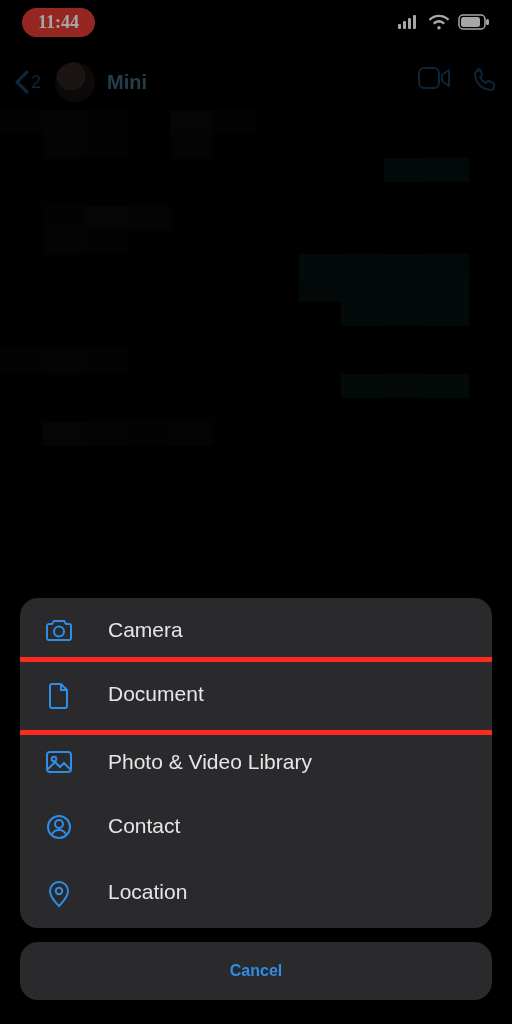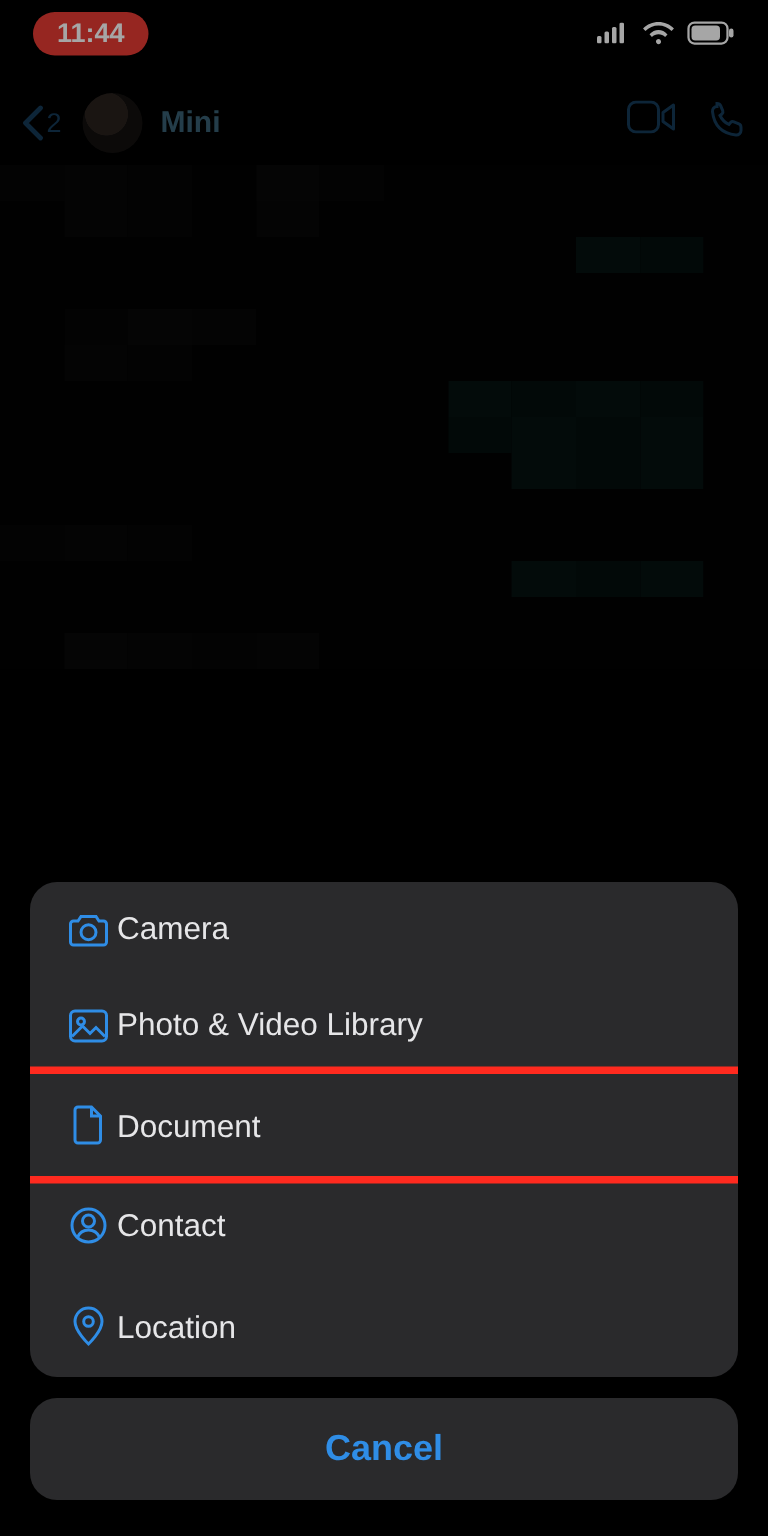--- a/index.html
+++ b/index.html
@@ -1,43 +1,43 @@
 <!DOCTYPE html>
 <html><head>
   <meta charset="utf-8">
   <style>
     * { margin: 0; padding: 0; box-sizing: border-box; }
     html, body { width: 512px; height: 1024px; overflow: hidden; background: #000; font-family: -apple-system, "SF Pro Text", "Helvetica Neue", Arial, sans-serif; color: #fff; }
     .screen { position: relative; width: 512px; height: 1024px; background: #000; }
     
-    .statusbar { position: absolute; top: 0; left: 0; right: 0; height: 44px; display: flex; align-items: center; justify-content: space-between; padding: 0 22px; }
+    .statusbar { position: absolute; top: 0; left: 0; right: 0; height: 44px; display: flex; align-items: center; justify-content: space-between; padding: 0 22px; font-family: Liberation Serif, serif; }
     .time-pill { background: #e63b34; color: #fff; font-weight: 600; font-size: 18px; padding: 4px 16px; border-radius: 20px; }
     .status-right { display: flex; align-items: center; gap: 8px; }
     .status-right svg { display: block; }
     
     .chat-header { position: absolute; top: 54px; left: 0; right: 0; height: 56px; display: flex; align-items: center; padding: 0 14px; opacity: 0.45; }
     .back { display: flex; align-items: center; color: #2f7fc0; font-size: 22px; margin-right: 14px; }
     .back .count { font-size: 18px; margin-left: 2px; }
     .avatar { width: 40px; height: 40px; border-radius: 50%; background: radial-gradient(circle at 40% 35%, #5a4a42 0 40%, #2a2522 41% 100%); margin-right: 12px; }
     .contact-name { color: #7dd3fc; font-size: 20px; font-weight: 600; }
     .header-actions { margin-left: auto; display: flex; gap: 22px; color: #2f7fc0; }
     
     .chat-body { position: absolute; top: 110px; left: 0; right: 0; bottom: 0; opacity: 0.22; overflow: hidden; }
     .mosaic { display: grid; grid-template-columns: repeat(12,1fr); grid-auto-rows: 24px; width: 100%; height: 100%; }
     .mosaic div { background: #111; }
     .mosaic .a{background:#1a1a1a}.mosaic .b{background:#222}.mosaic .c{background:#0e0e0e}.mosaic .d{background:#1d4d4b}.mosaic .e{background:#14403e}.mosaic .f{background:#2c2c2c}
     
     .scrim { position: absolute; inset: 0; background: rgba(0,0,0,0.35); }
     
     .sheet-wrap { position: absolute; left: 20px; right: 20px; bottom: 24px; }
     .sheet { background: #2a2a2c; border-radius: 18px; overflow: hidden; margin-bottom: 14px; }
-    .sheet-item { display: flex; align-items: flex-end; gap: 4px; padding: 20px 24px; color: #e6e6e8; font-size: 21px; }
+    .sheet-item { display: flex; align-items: flex-start; gap: 34px; padding: 20px 24px; color: #e6e6e8; font-size: 21px; }
     .sheet-item .ico { width: 30px; display: flex; justify-content: center; color: #2f8de6; }
     .sheet-item.highlight { border: 5px solid #ff2a1f; margin: -5px -5px; padding: 20px 24px; }
-    .cancel-btn { background: #2a2a2c; border-radius: 18px; text-align: center; padding: 20px 0; color: #2f8de6; font-size: 24px; font-weight: 600; }
+    .cancel-btn { background: #2a2a2c; border-radius: 18px; text-align: center; padding: 20px 0; color: #2f8de6; font-size: 16px; font-weight: 600; }
   </style>
 </head>
 <body>
 
 <div class="screen">
 
   <div class="statusbar">
     <div class="time-pill">11:44</div>
     <div class="status-right">
       <span>
@@ -268,41 +268,41 @@
       <div class="sheet-item">
         <span class="ico">
           <svg width="28" height="24" viewBox="0 0 28 24">
               <path d="M4 6h3l2-3h10l2 3h3c1.1 0 2 .9 2 2v12c0 1.1-.9 2-2 2H4c-1.1 0-2-.9-2-2V8c0-1.1.9-2 2-2z" fill="none" stroke="#2f8de6" stroke-width="2"></path>
               <circle cx="14" cy="13.5" r="5" fill="none" stroke="#2f8de6" stroke-width="2"></circle>
             </svg>
         </span>
         <span>Camera</span>
       </div>
 
+      <div class="sheet-item highlight">
+        <span class="ico">
+          <svg width="24" height="28" viewBox="0 0 24 28">
+              <path d="M5 2h9l6 6v16c0 1.1-.9 2-2 2H5c-1.1 0-2-.9-2-2V4c0-1.1.9-2 2-2z" fill="none" stroke="#2f8de6" stroke-width="2"></path>
+              <path d="M14 2v6h6" fill="none" stroke="#2f8de6" stroke-width="2"></path>
+            </svg>
+        </span>
+        <span>Document</span>
+      </div>
+
       <div class="sheet-item">
         <span class="ico">
           <svg width="28" height="24" viewBox="0 0 28 24">
               <rect x="2" y="2" width="24" height="20" rx="3" fill="none" stroke="#2f8de6" stroke-width="2"></rect>
               <circle cx="9" cy="9" r="2.3" fill="none" stroke="#2f8de6" stroke-width="2"></circle>
               <path d="M3 19l7-7 5 5 4-4 6 6" fill="none" stroke="#2f8de6" stroke-width="2"></path>
             </svg>
         </span>
         <span>Photo &amp; Video Library</span>
       </div>
 
-      <div class="sheet-item highlight">
-        <span class="ico">
-          <svg width="24" height="28" viewBox="0 0 24 28">
-              <path d="M5 2h9l6 6v16c0 1.1-.9 2-2 2H5c-1.1 0-2-.9-2-2V4c0-1.1.9-2 2-2z" fill="none" stroke="#2f8de6" stroke-width="2"></path>
-              <path d="M14 2v6h6" fill="none" stroke="#2f8de6" stroke-width="2"></path>
-            </svg>
-        </span>
-        <span>Document</span>
-      </div>
-
       <div class="sheet-item">
         <span class="ico">
           <svg width="26" height="26" viewBox="0 0 26 26">
               <circle cx="13" cy="13" r="11" fill="none" stroke="#2f8de6" stroke-width="2"></circle>
               <circle cx="13" cy="10" r="4" fill="none" stroke="#2f8de6" stroke-width="2"></circle>
               <path d="M5.5 21c1.5-3.2 4.3-5 7.5-5s6 1.8 7.5 5" fill="none" stroke="#2f8de6" stroke-width="2"></path>
             </svg>
         </span>
         <span>Contact</span>
       </div>

